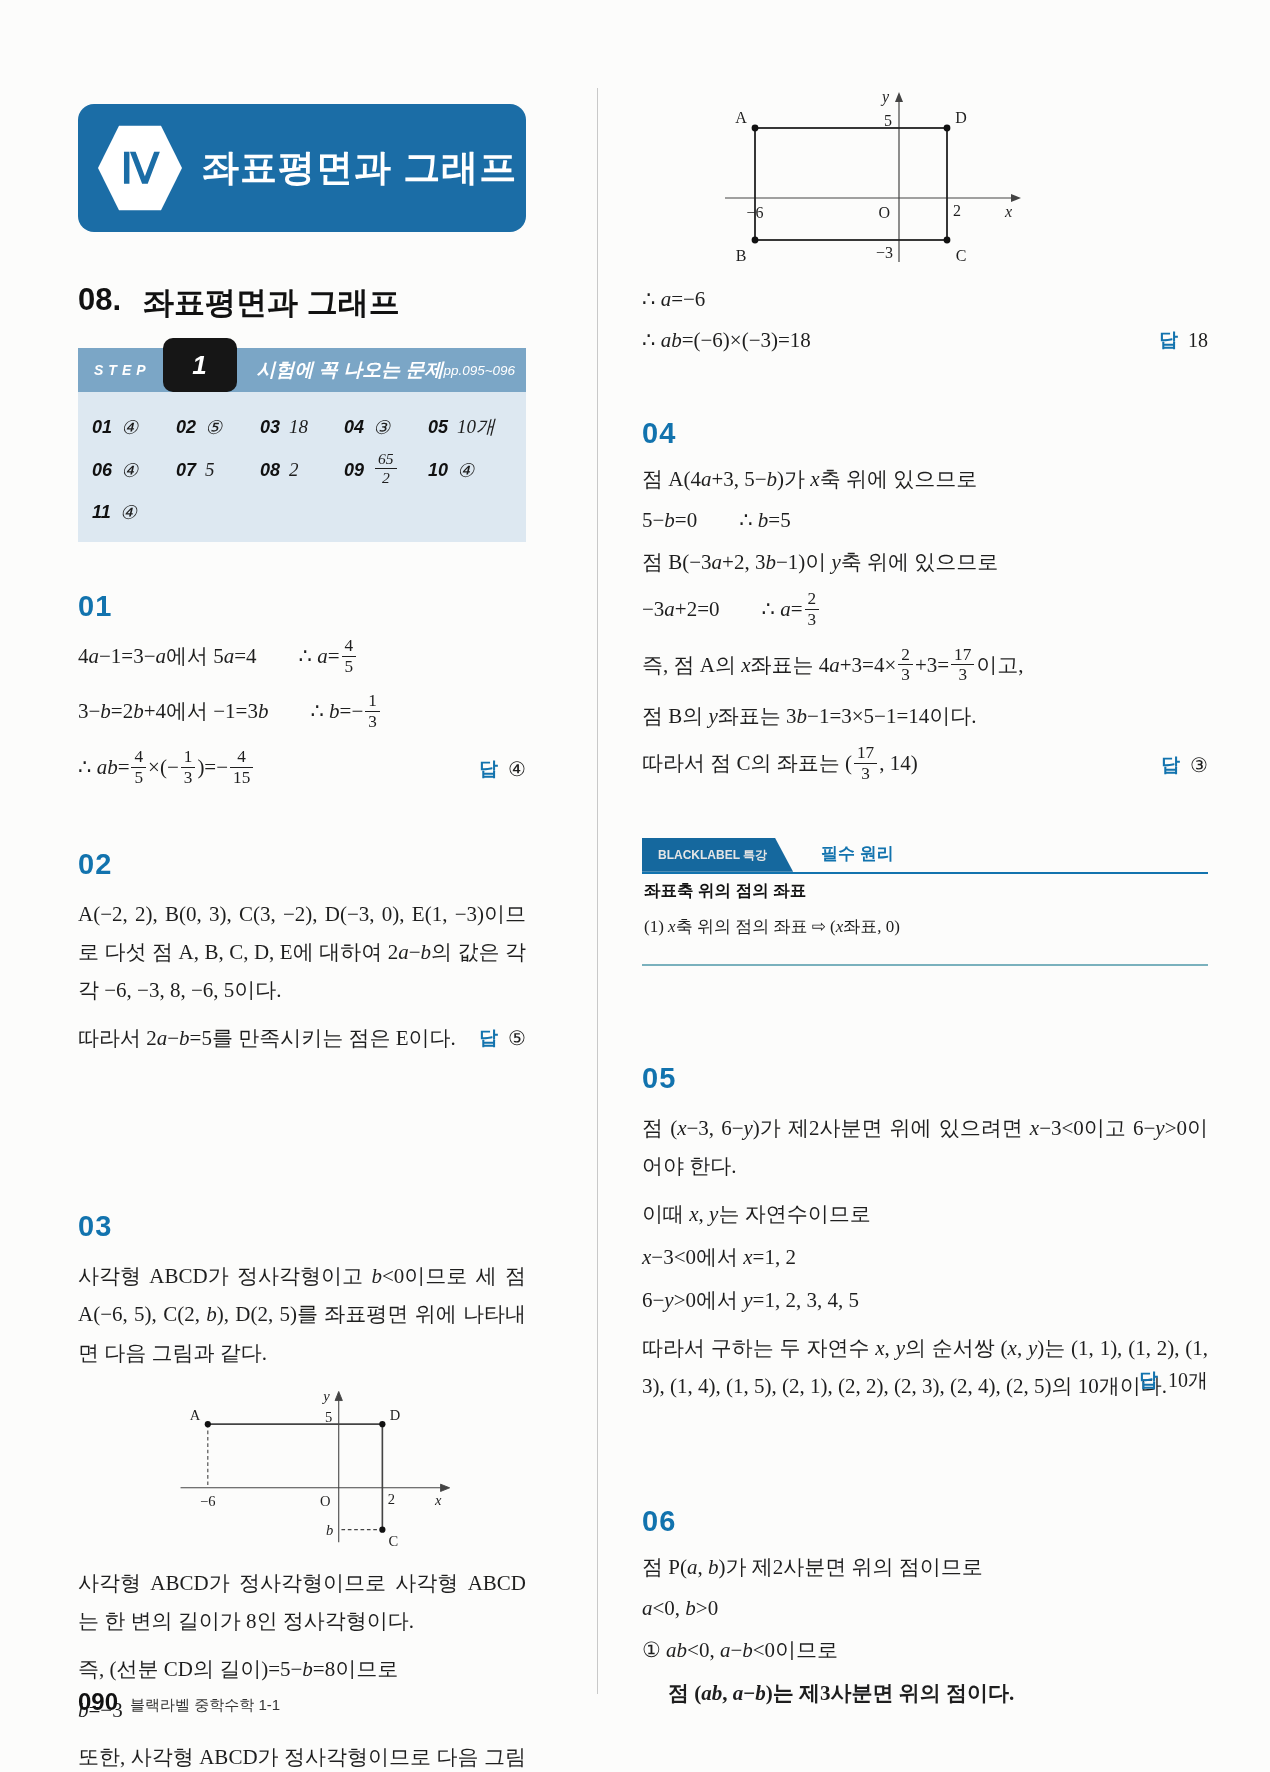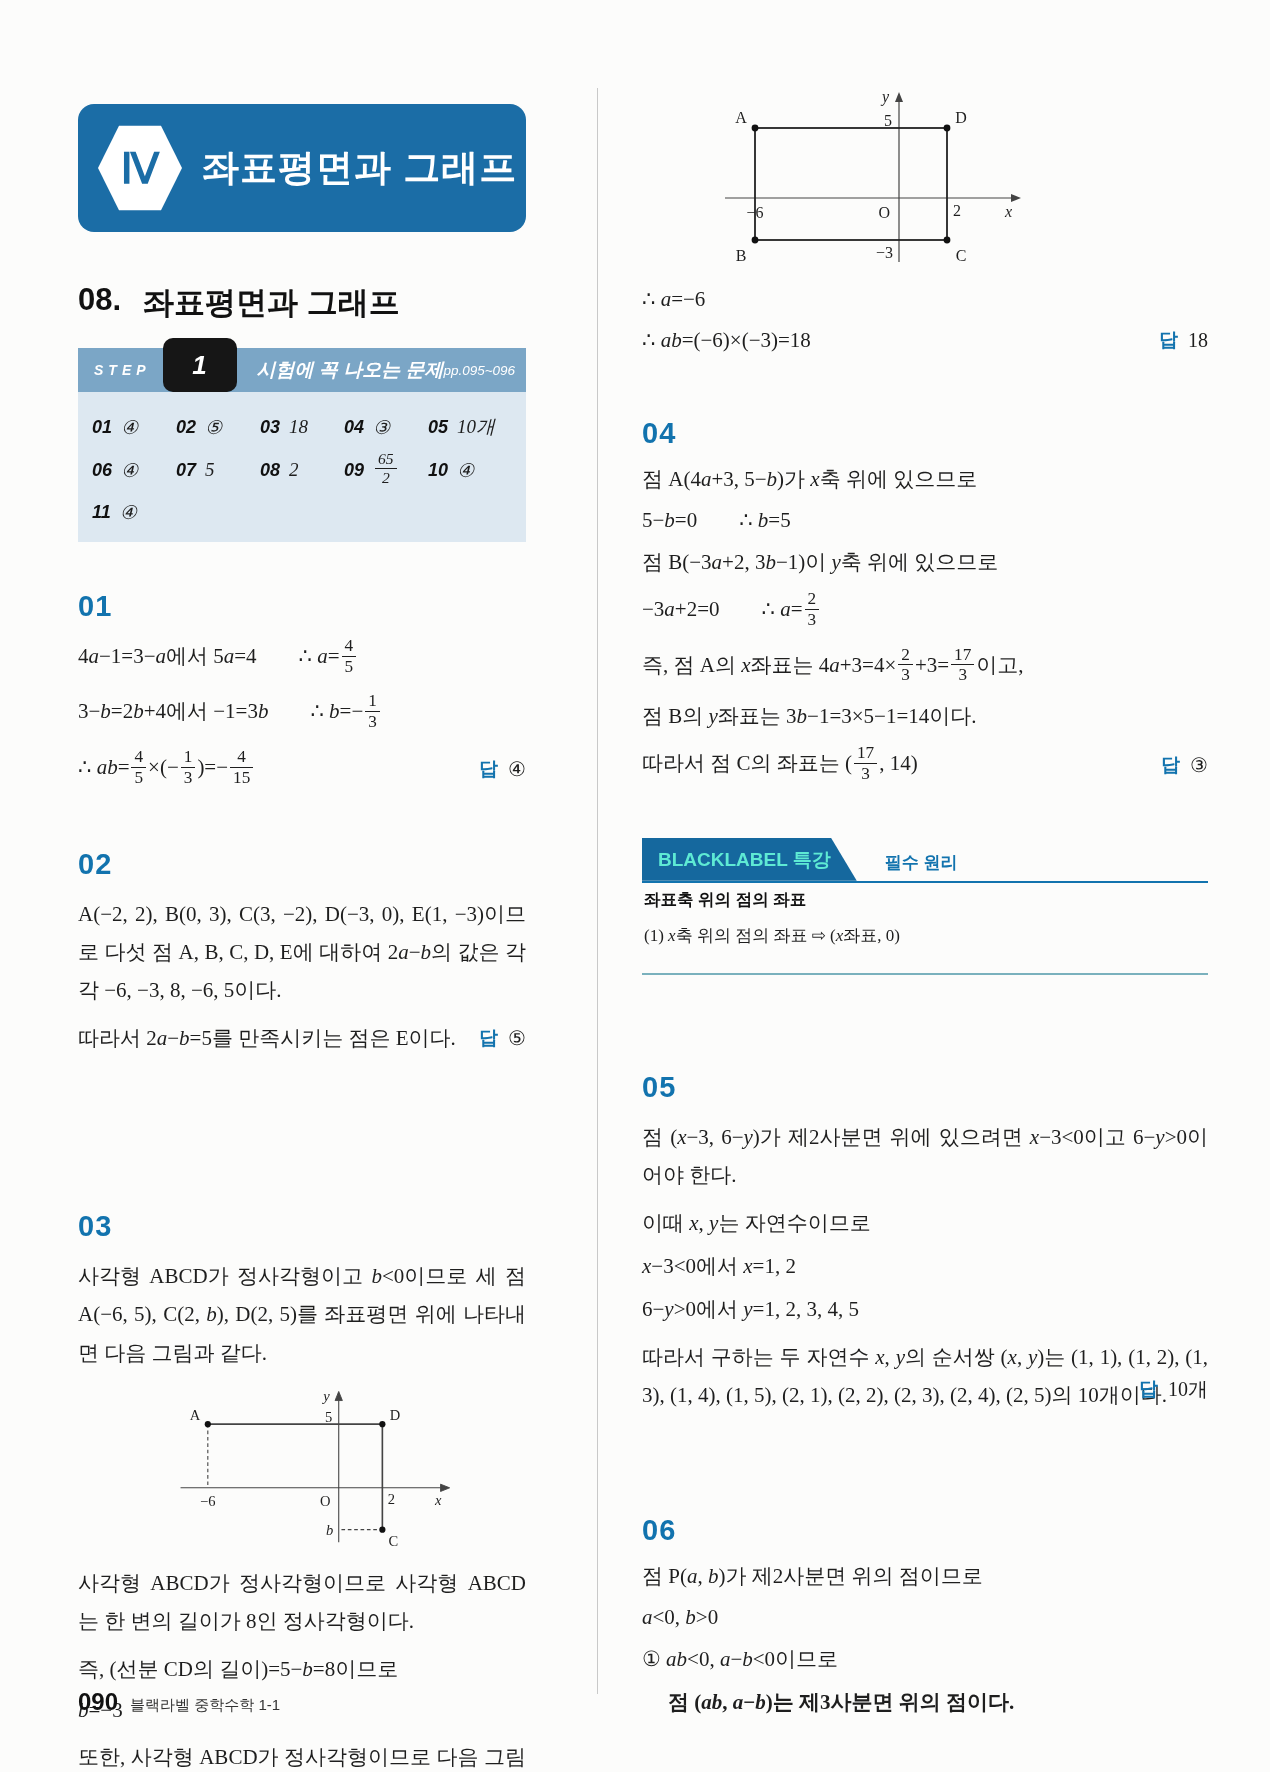--- a/index.html
+++ b/index.html
@@ -60,22 +60,22 @@
   .fp{font-family:"Liberation Sans",sans-serif;font-weight:bold;font-size:24px;color:#111;}
   .ft{font-family:"Liberation Sans",sans-serif;font-size:15px;color:#333;}
 
   
   .right{position:absolute;left:642px;top:0;width:566px;}
   .dwrap1{margin:86px 0 0 62px;}
   .cont{margin-top:10px;}
   
   .bl{margin-top:52px;}
   .bl-head{display:flex;align-items:flex-end;border-bottom:2px solid #1273ae;}
-  .bl-tab{background:#15689e;color:#5eead4;font-family:"Liberation Sans",sans-serif;font-weight:bold;
-          font-size:19px;padding:9px 26px 8px 16px;clip-path:polygon(0 0,88% 0,100% 100%,0 100%);text-align:right;}
+  .bl-tab{background:#15689e;color:#e5e5e5;font-family:"Liberation Sans",sans-serif;font-weight:bold;
+          font-size:12px;padding:9px 26px 8px 16px;clip-path:polygon(0 0,88% 0,100% 100%,0 100%);text-align:right;}
   .bl-sub{color:#1273ae;font-family:"Liberation Sans",sans-serif;font-weight:bold;
           font-size:17px;margin:0 0 7px 28px;}
   .bl-body{padding:6px 2px 22px;}
   .bl-title{font-family:"Liberation Sans",sans-serif;font-weight:bold;font-size:16.5px;
             color:#111;margin-bottom:10px;}
   .bl-item{font-size:17px;line-height:1.75;}
   .bl-rule{height:2px;background:#7ab1bd;}
   .mt-p04{margin-top:64px;}
   .mt-p05{margin-top:96px;}
   .mt-p06{margin-top:100px;}

